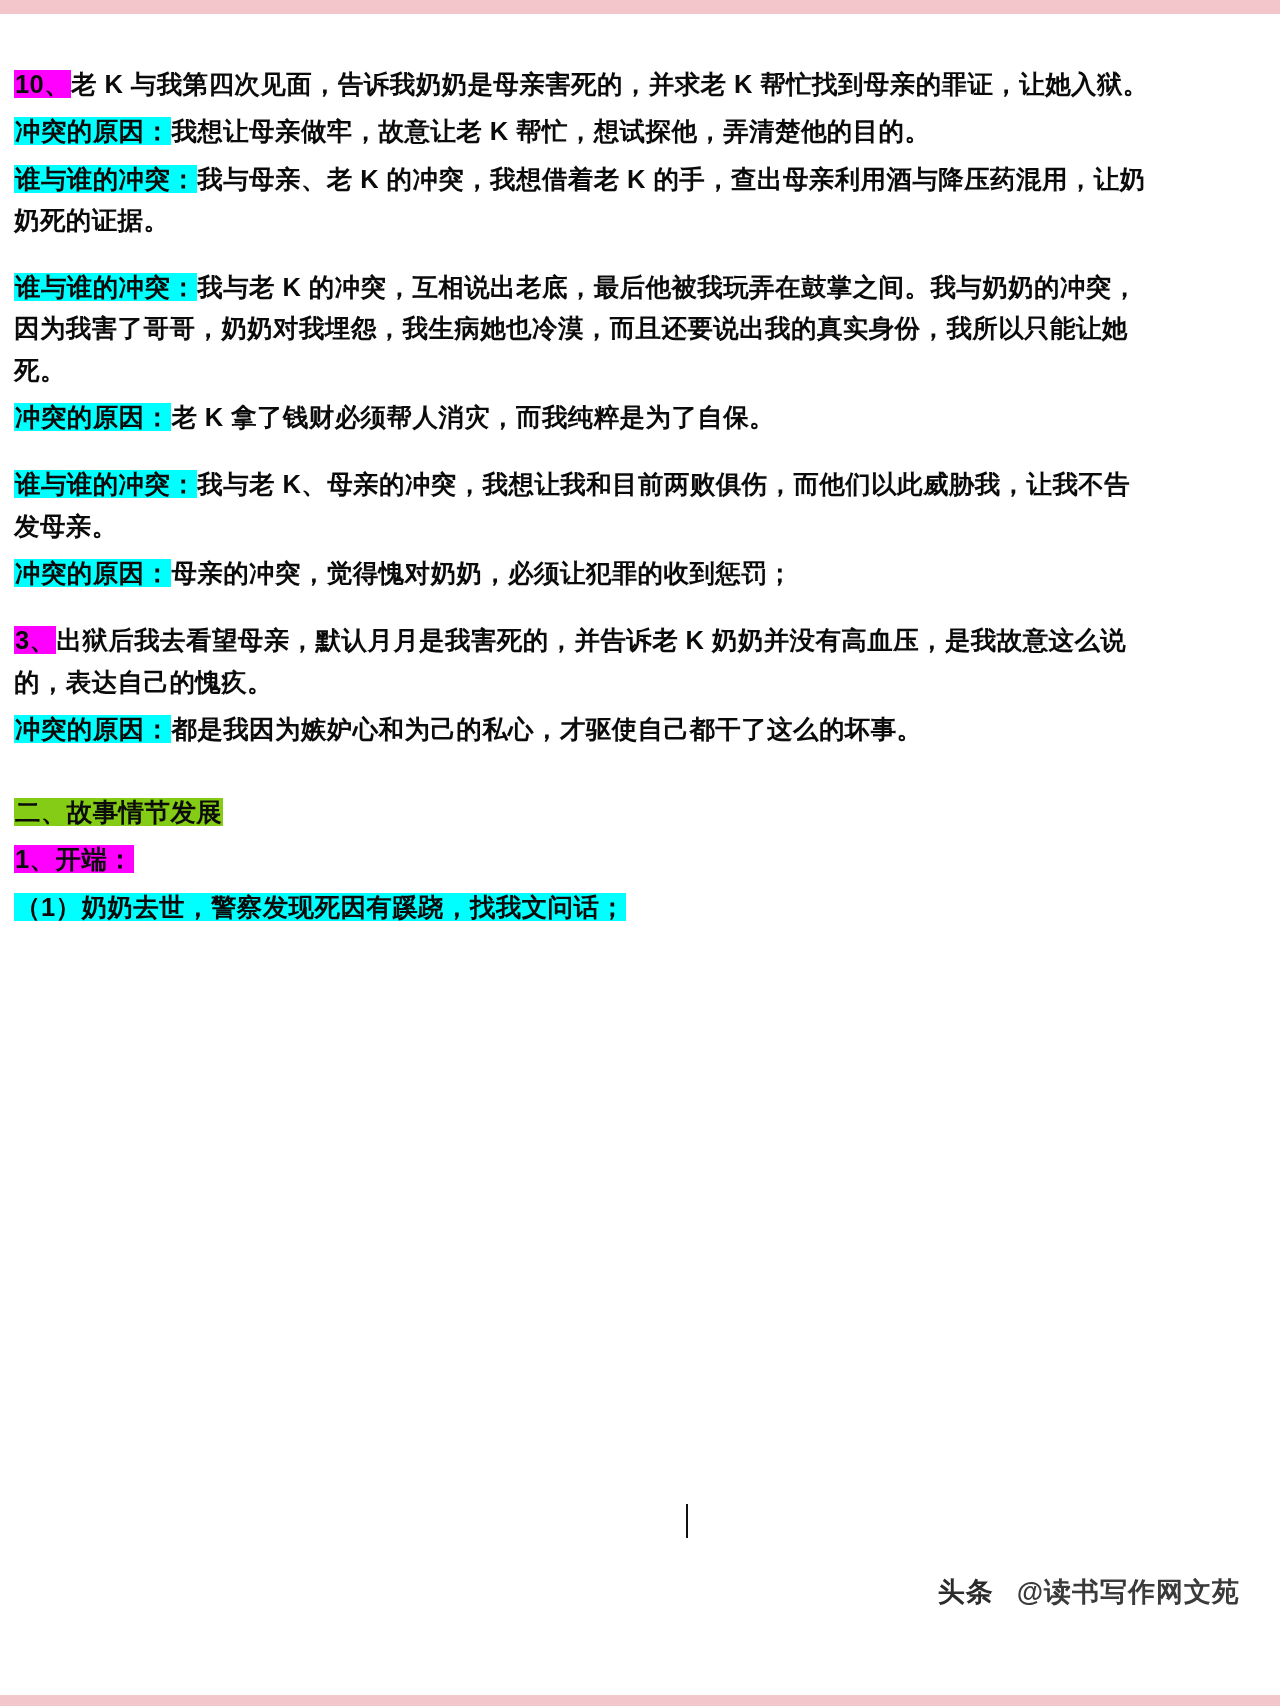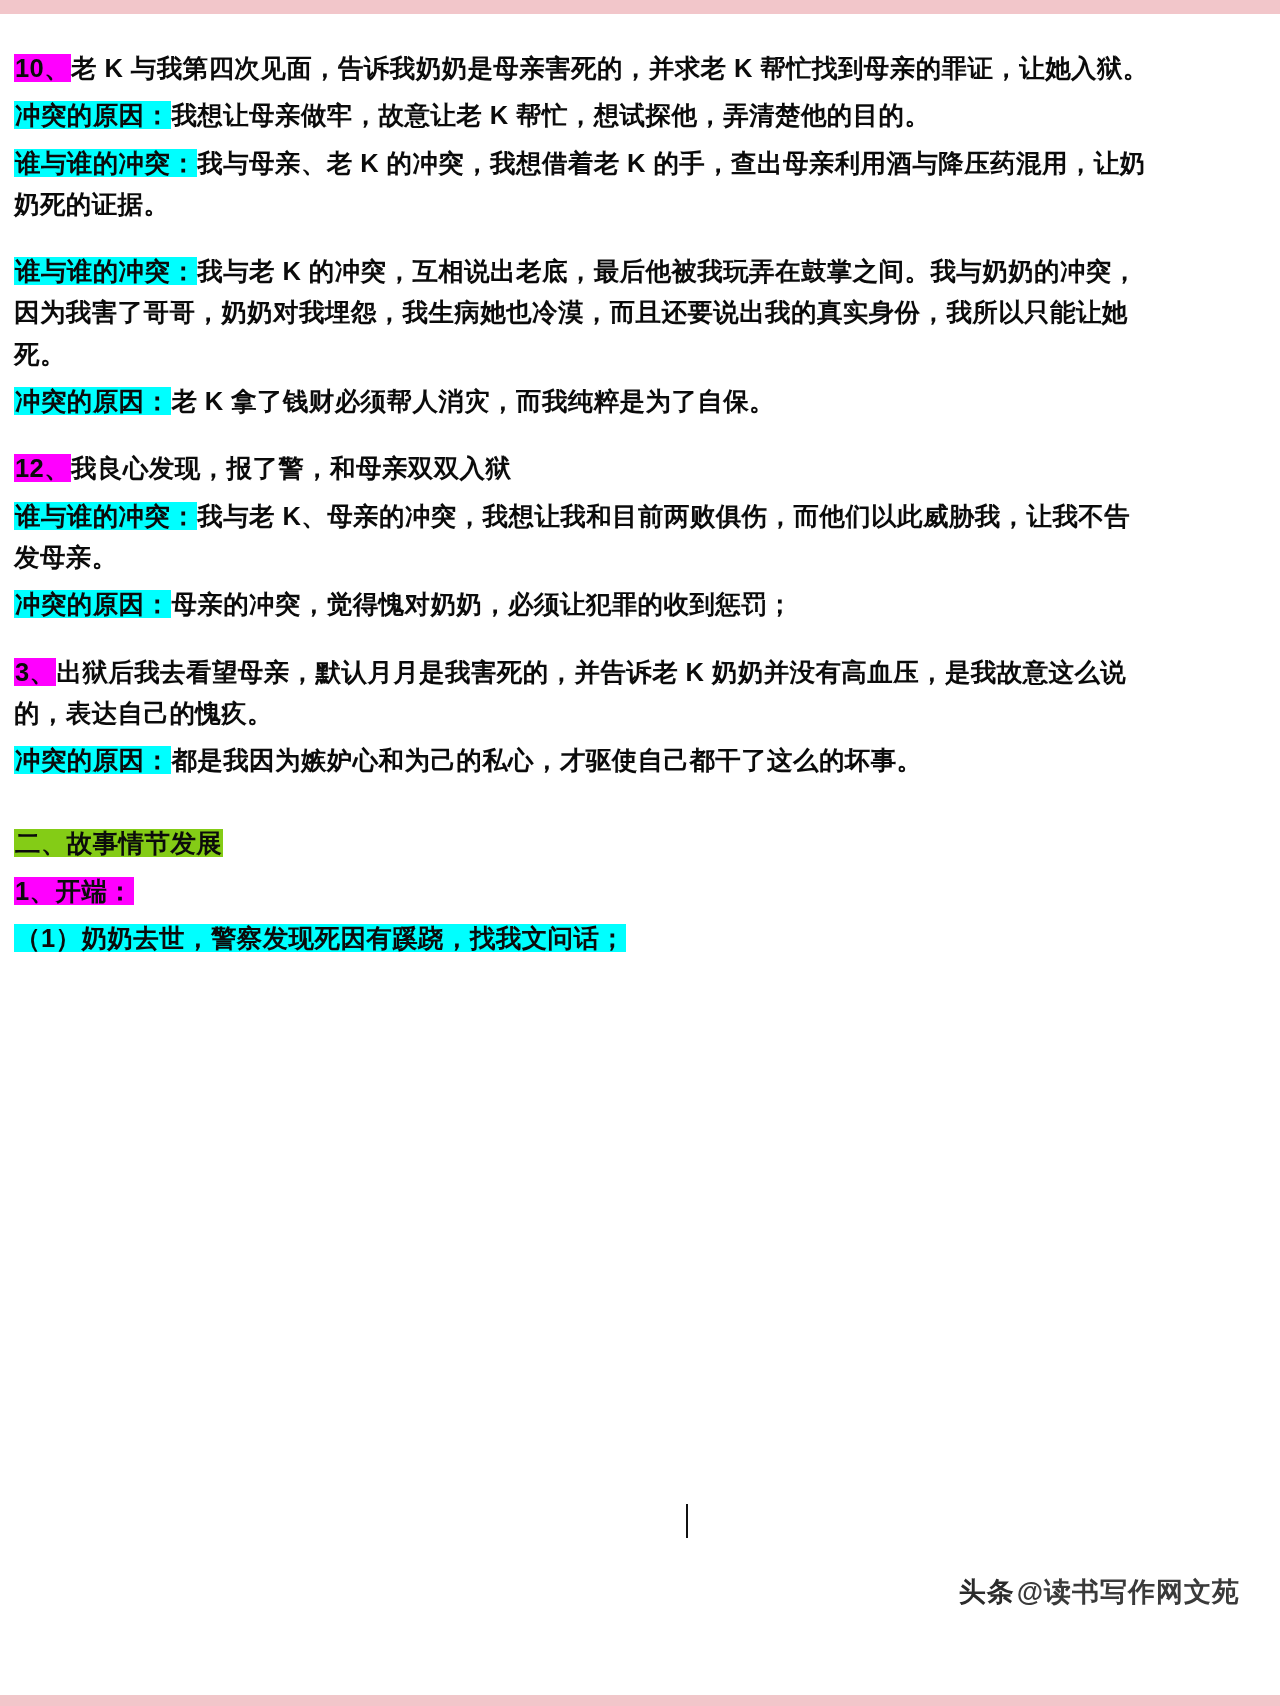--- a/index.html
+++ b/index.html
@@ -43,21 +43,21 @@
   }
   .right-strip {
     position: absolute;
     left: 1172px;
     top: 14px;
     width: 108px;
     height: 1681px;
     background: #ffffff;
   }
   p {
-    margin: 0 0 2px 0;
+    margin: 16px 0 2px 0;
     font-size: 25.5px;
     line-height: 1.62;
     color: #0b0b0b;
     letter-spacing: 0.4px;
     font-weight: 700;
   }
   .blk { margin-bottom: 26px; }
   .heading {
     font-weight: 800;
   }
@@ -82,21 +82,21 @@
   .watermark {
     position: absolute;
     right: 40px;
     bottom: 96px;
     font-size: 27px;
     color: #3a3a3a;
     font-weight: 700;
     letter-spacing: 1px;
     display: flex;
     align-items: flex-start;
-    gap: 2px;
+    gap: 23px;
   }
   .wm-logo {
     display: inline-block;
     font-weight: 800;
     color: #2b2b2b;
   }
   .caret {
     position: absolute;
     left: 686px;
     top: 1504px;
@@ -127,21 +127,20 @@
     <p class="sub-line"><span class="hl-cyan">冲突的原因：</span><span class="body-text">我想让母亲做牢，故意让老 K 帮忙，想试探他，弄清楚他的目的。</span></p>
     <p class="sub-line"><span class="hl-cyan">谁与谁的冲突：</span><span class="body-text">我与母亲、老 K 的冲突，我想借着老 K 的手，查出母亲利用酒与降压药混用，让奶奶死的证据。</span></p>
   </div>
 
   <div class="blk">
     <p class="sub-line"><span class="hl-cyan">谁与谁的冲突：</span><span class="body-text">我与老 K 的冲突，互相说出老底，最后他被我玩弄在鼓掌之间。我与奶奶的冲突，因为我害了哥哥，奶奶对我埋怨，我生病她也冷漠，而且还要说出我的真实身份，我所以只能让她死。</span></p>
     <p class="sub-line"><span class="hl-cyan">冲突的原因：</span><span class="body-text">老 K 拿了钱财必须帮人消灾，而我纯粹是为了自保。</span></p>
   </div>
 
   <div class="blk">
-    <p class="heading"><span class="hl-magenta">12、</span><span>我良心发现，报了警，和母亲双双入狱</span></p>
     <p class="sub-line"><span class="hl-cyan">谁与谁的冲突：</span><span class="body-text">我与老 K、母亲的冲突，我想让我和目前两败俱伤，而他们以此威胁我，让我不告发母亲。</span></p>
     <p class="sub-line"><span class="hl-cyan">冲突的原因：</span><span class="body-text">母亲的冲突，觉得愧对奶奶，必须让犯罪的收到惩罚；</span></p>
   </div>
 
   <div class="blk">
     <p class="heading"><span class="hl-magenta">3、</span><span>出狱后我去看望母亲，默认月月是我害死的，并告诉老 K 奶奶并没有高血压，是我故意这么说的，表达自己的愧疚。</span></p>
     <p class="sub-line"><span class="hl-cyan">冲突的原因：</span><span class="body-text">都是我因为嫉妒心和为己的私心，才驱使自己都干了这么的坏事。</span></p>
   </div>
 
   <div class="sec-title">

